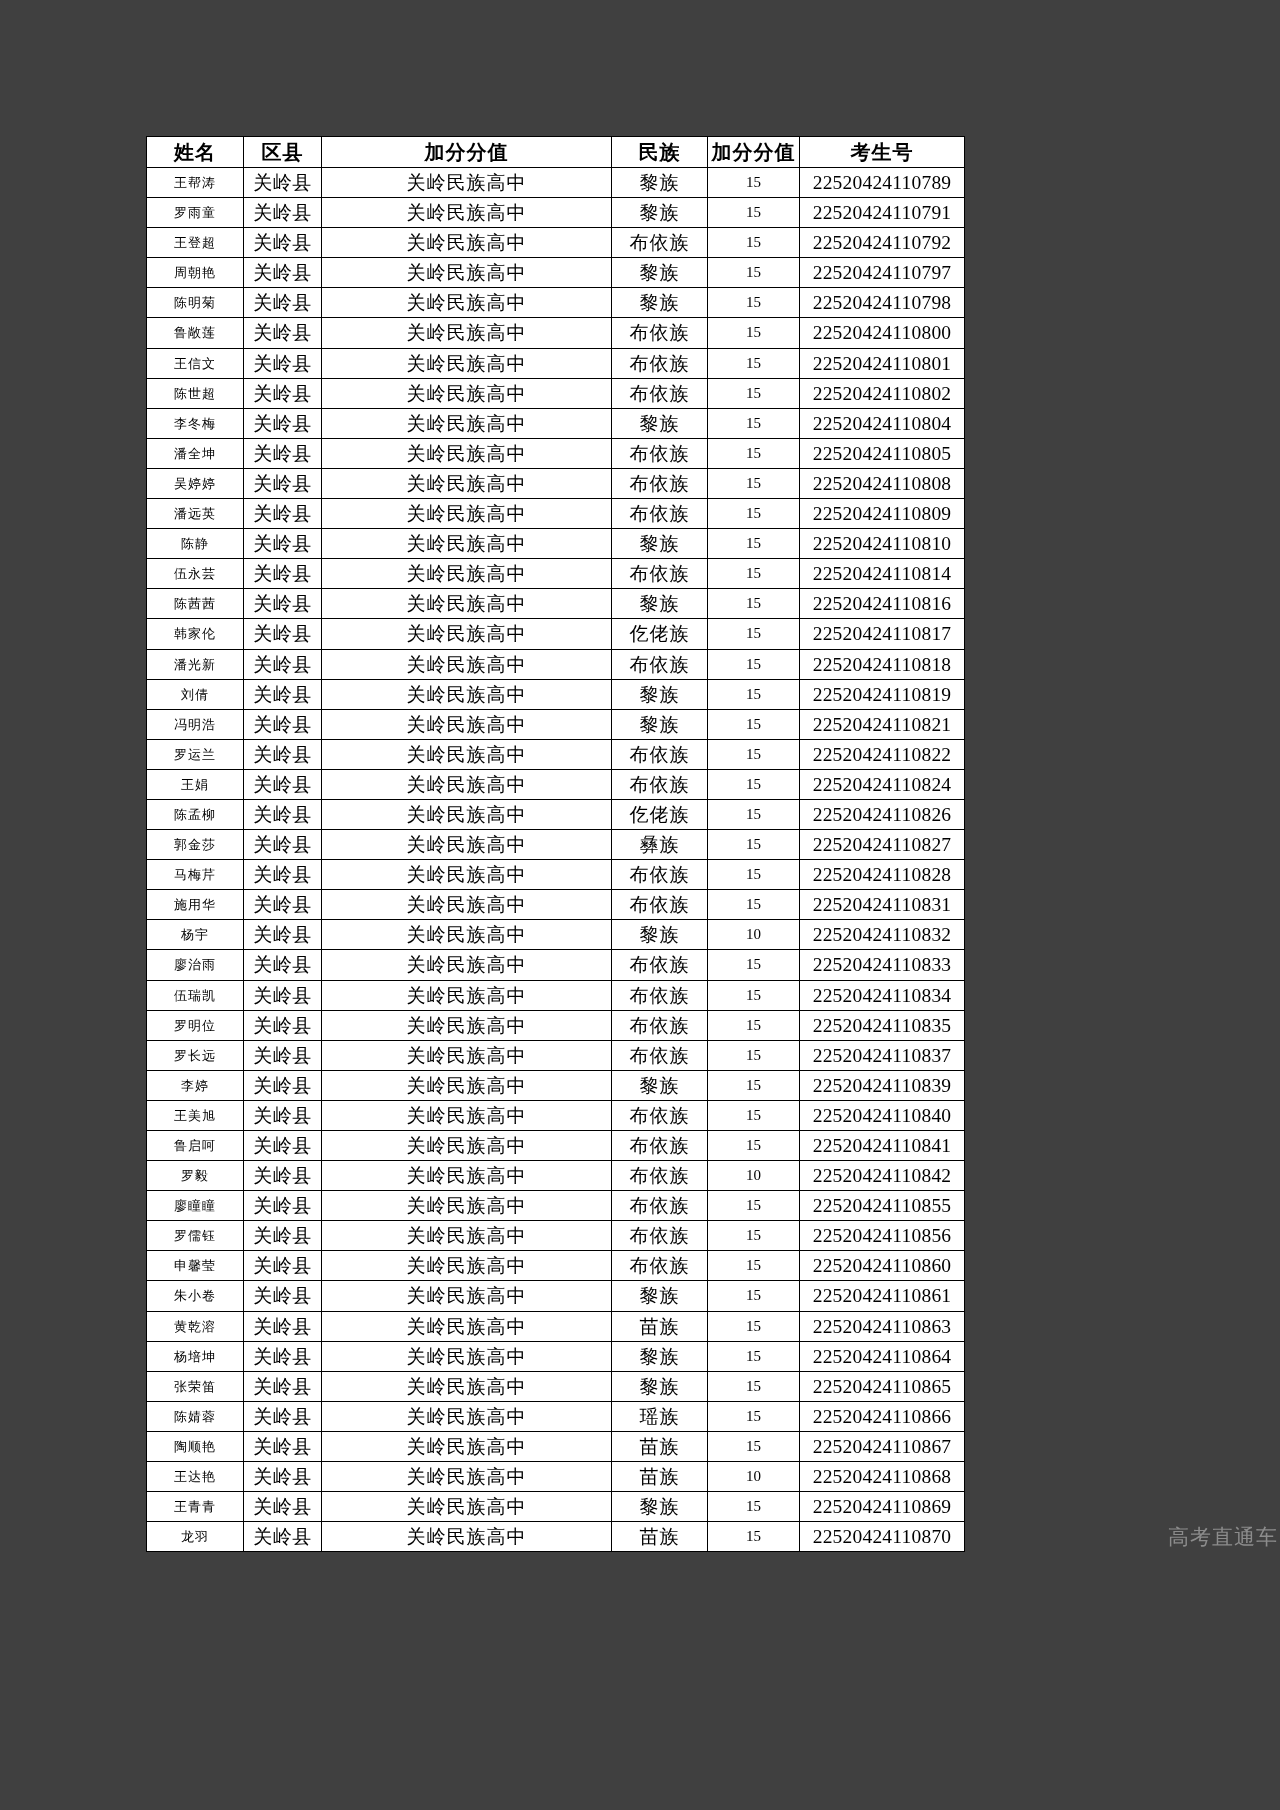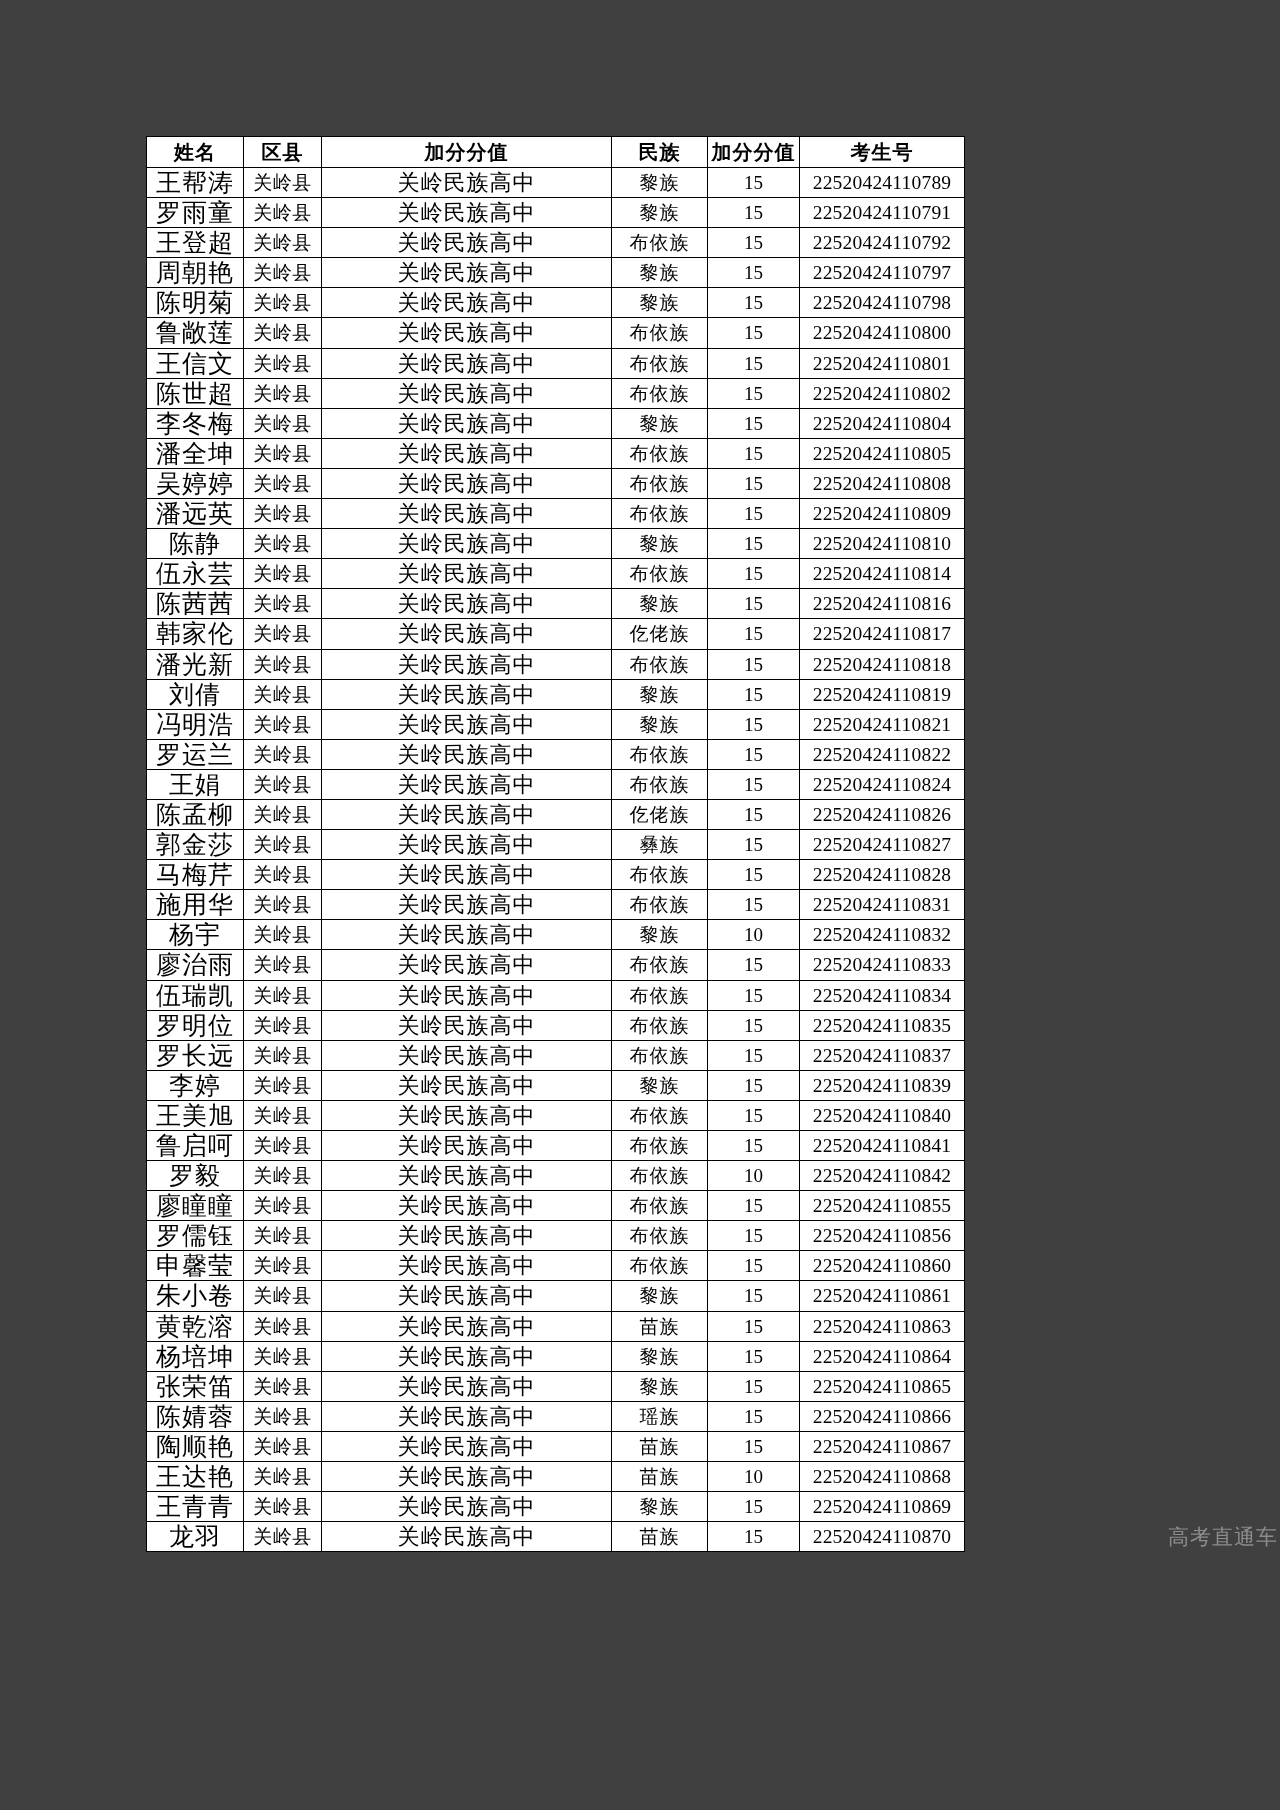--- a/index.html
+++ b/index.html
@@ -59,25 +59,25 @@
   }
 
   table.roster thead th {
     font-weight: bold;
     font-size: 20px;
     letter-spacing: 1px;
     height: 30px;
     line-height: 30px;
   }
 
-  .cell-name   { font-size: 25px; letter-spacing: 1px; }
+  .cell-name   { font-size: 13px; letter-spacing: 1px; }
   .cell-county { font-size: 19px; letter-spacing: 0.5px; }
-  .cell-school { font-size: 22px; letter-spacing: 1px; }
+  .cell-school { font-size: 19px; letter-spacing: 1px; }
   .cell-ethnic { font-size: 19px; letter-spacing: 1px; }
-  .cell-score  { font-size: 19px; }
+  .cell-score  { font-size: 15px; }
   .cell-exam   { font-size: 19.5px; letter-spacing: 0.2px; font-family: Liberation Serif, serif; }
 
   #watermark {
     position: absolute;
     right: 42px;
     top: 1523px;
     font-size: 21px;
     color: #8c8c8c;
     letter-spacing: 1px;
     font-family: "Liberation Sans", "DejaVu Sans", sans-serif;

